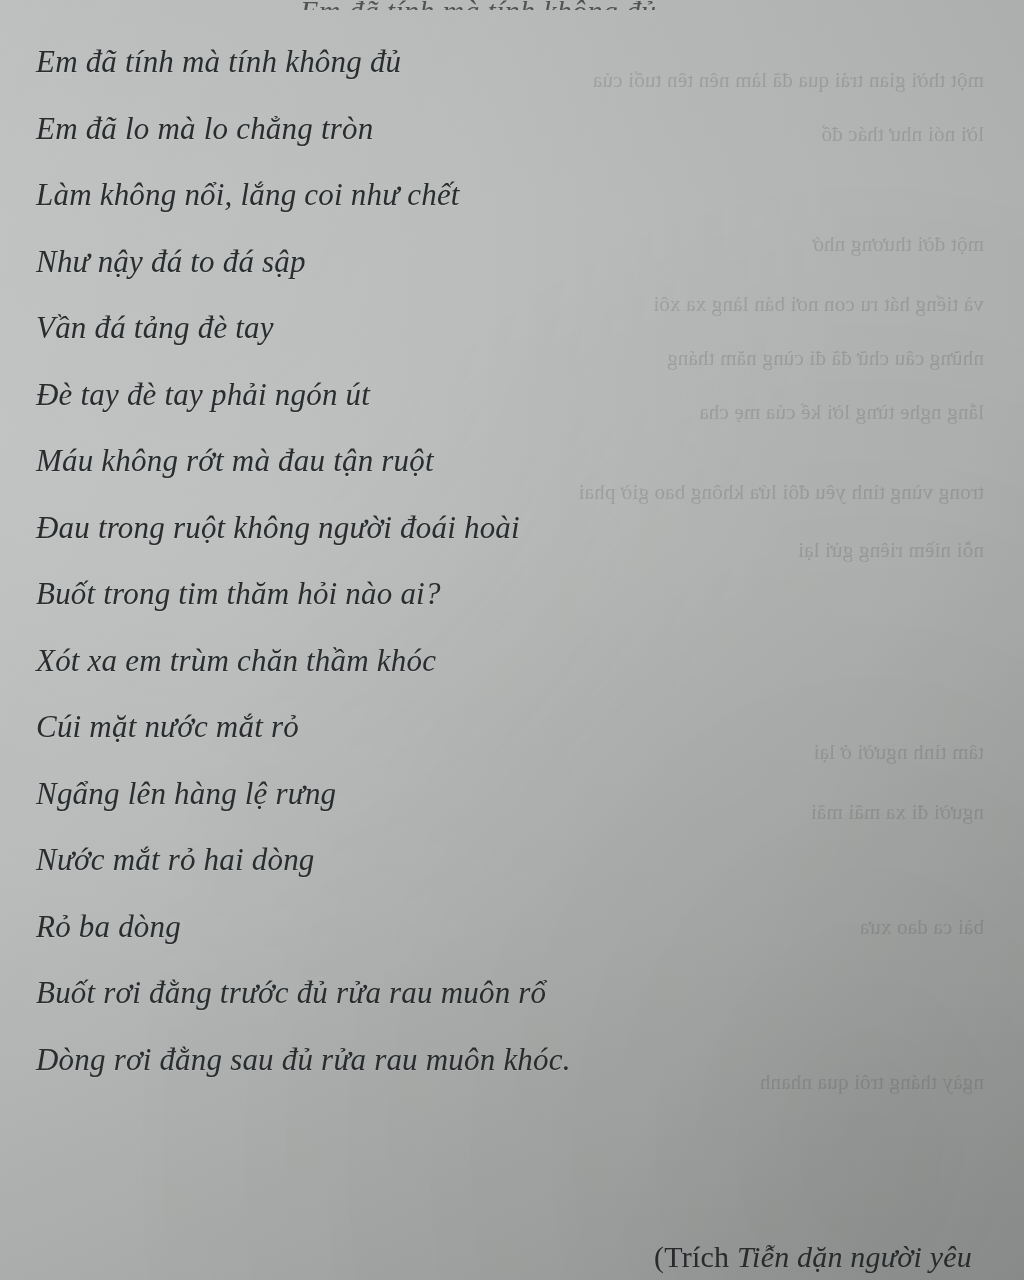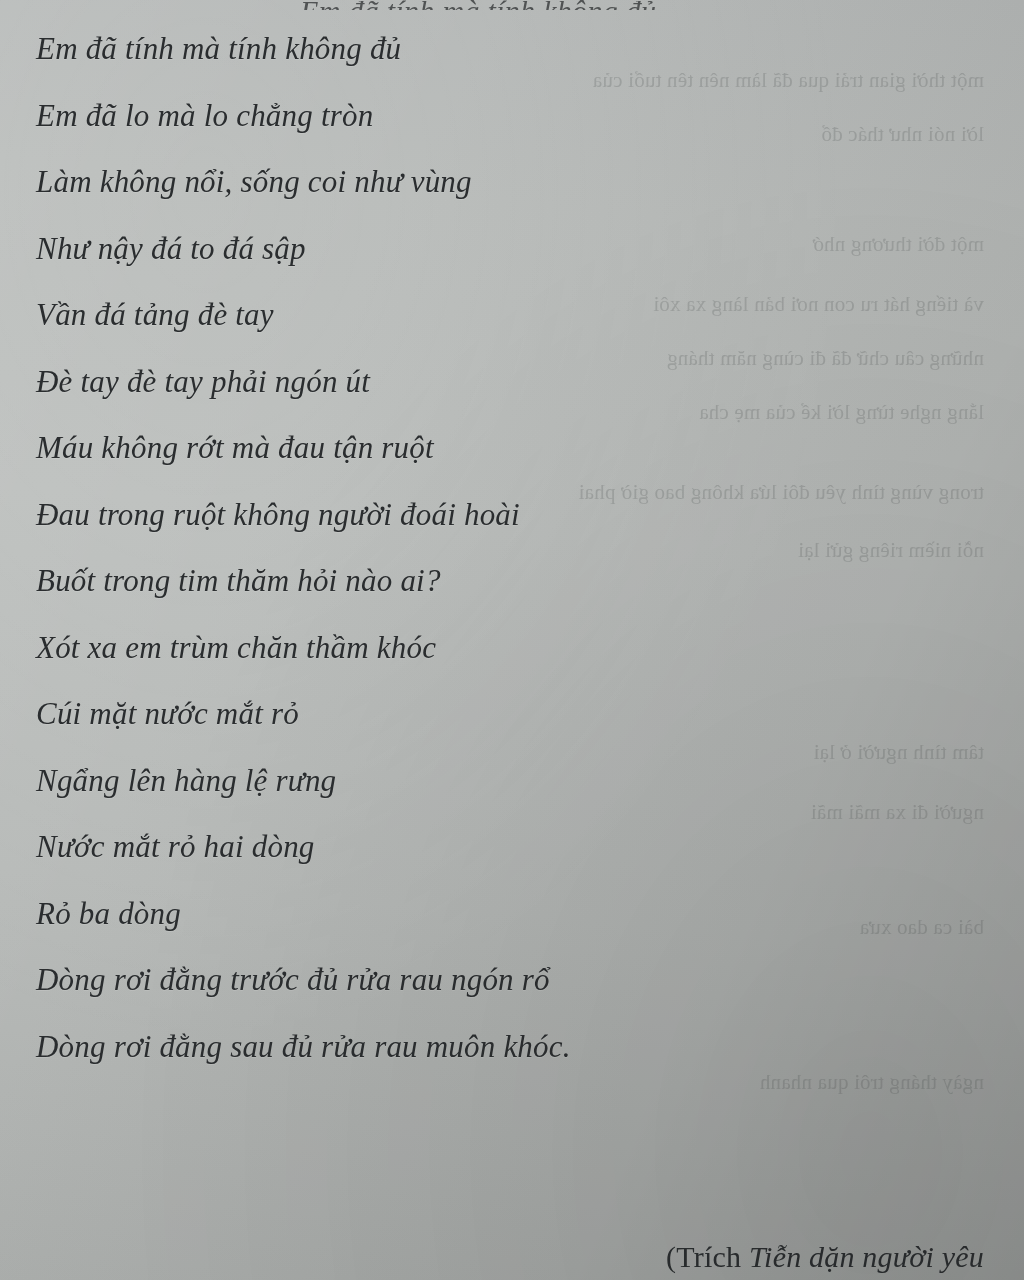--- a/index.html
+++ b/index.html
@@ -46,21 +46,21 @@
     filter: blur(0.6px);
     pointer-events: none;
     white-space: pre-wrap;
   }
 
   .poem {
     position: absolute;
     left: 0;
     top: 0;
     width: 1012px;
-    padding: 0 36px;
+    padding: 13px 36px;
     box-sizing: border-box;
   }
   .cut-line {
     position: absolute;
     top: -6px;
     left: 300px;
     width: 420px;
     height: 16px;
     overflow: hidden;
     color: rgba(45,48,50,0.75);
@@ -74,21 +74,21 @@
     line-height: 66.5px;
     letter-spacing: .2px;
     white-space: pre;
     text-shadow: 0 1px 0 rgba(255,255,255,0.12);
   }
   .line.first { padding-top: 16px; }
 
   .attrib {
     position: absolute;
     left: 0;
-    right: 40px;
+    right: 52px;
     bottom: 6px;
     text-align: right;
     font-size: 30px;
     letter-spacing: .2px;
     white-space: pre;
   }
   .attrib .ital { font-style: italic; }
 </style>
 </head>
 <body>
@@ -107,31 +107,31 @@
   <div class="bleed" style="top:790px;">người đi xa mãi mãi</div>
   <div class="bleed" style="top:905px;">bài ca dao xưa</div>
   <div class="bleed" style="top:1060px;">ngày tháng trôi qua nhanh</div>
 
   <div class="poem">
 
     <div class="cut-line">Em đã tính mà tính không đủ</div>
 
     <div class="line first">Em đã tính mà tính không đủ</div>
     <div class="line">Em đã lo mà lo chẳng tròn</div>
-    <div class="line">Làm không nổi, sống coi như vùng</div>
+    <div class="line">Làm không nổi, lắng coi như chết</div>
     <div class="line">Như nậy đá to đá sập</div>
     <div class="line">Vần đá tảng đè tay</div>
     <div class="line">Đè tay đè tay phải ngón út</div>
     <div class="line">Máu không rớt mà đau tận ruột</div>
     <div class="line">Đau trong ruột không người đoái hoài</div>
     <div class="line">Buốt trong tim thăm hỏi nào ai?</div>
     <div class="line">Xót xa em trùm chăn thầm khóc</div>
     <div class="line">Cúi mặt nước mắt rỏ</div>
     <div class="line">Ngẩng lên hàng lệ rưng</div>
     <div class="line">Nước mắt rỏ hai dòng</div>
     <div class="line">Rỏ ba dòng</div>
-    <div class="line">Dòng rơi đằng trước đủ rửa rau ngón rổ</div>
+    <div class="line">Buốt rơi đằng trước đủ rửa rau muôn rổ</div>
     <div class="line">Dòng rơi đằng sau đủ rửa rau muôn khóc.</div>
   </div>
 
   <div class="attrib"><span>(Trích </span><span class="ital">Tiễn dặn người yêu</span></div>
 
 </div>
 
 </body></html>

